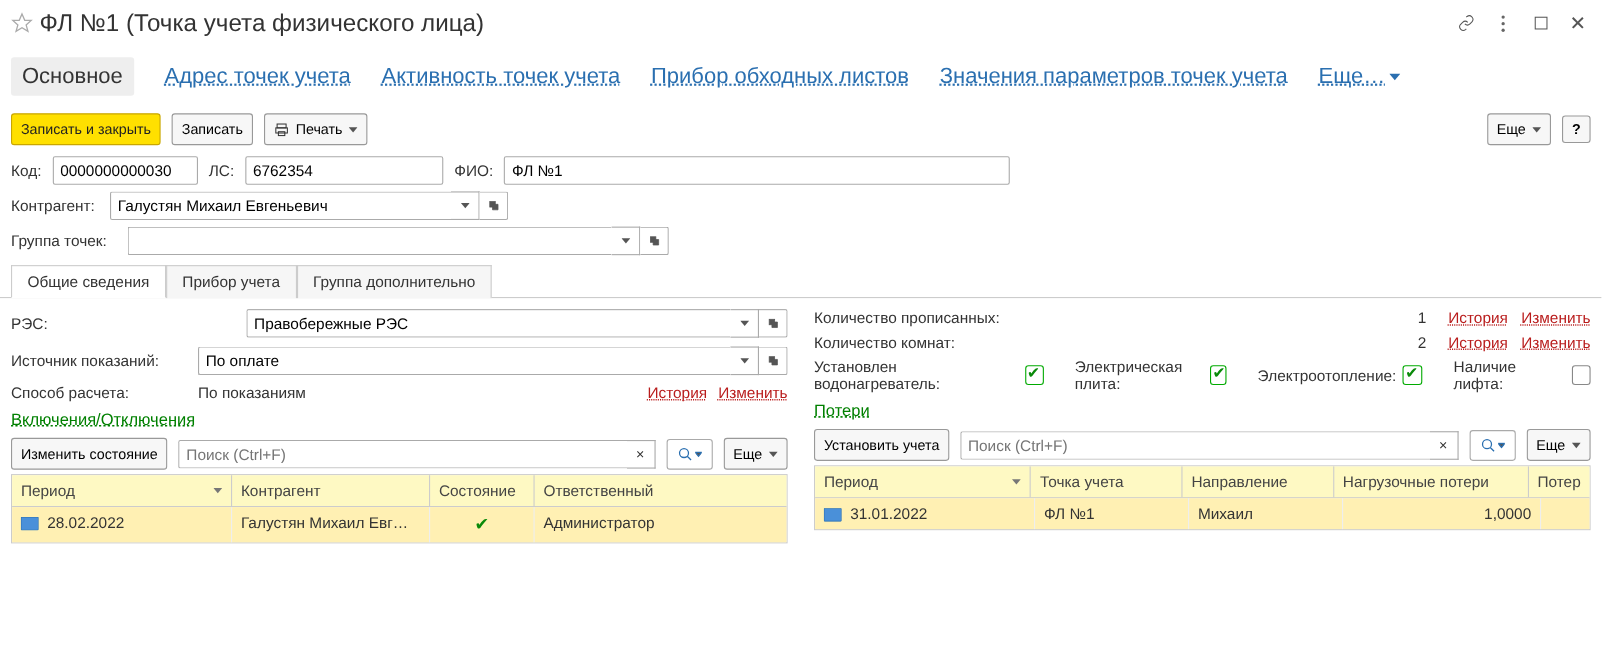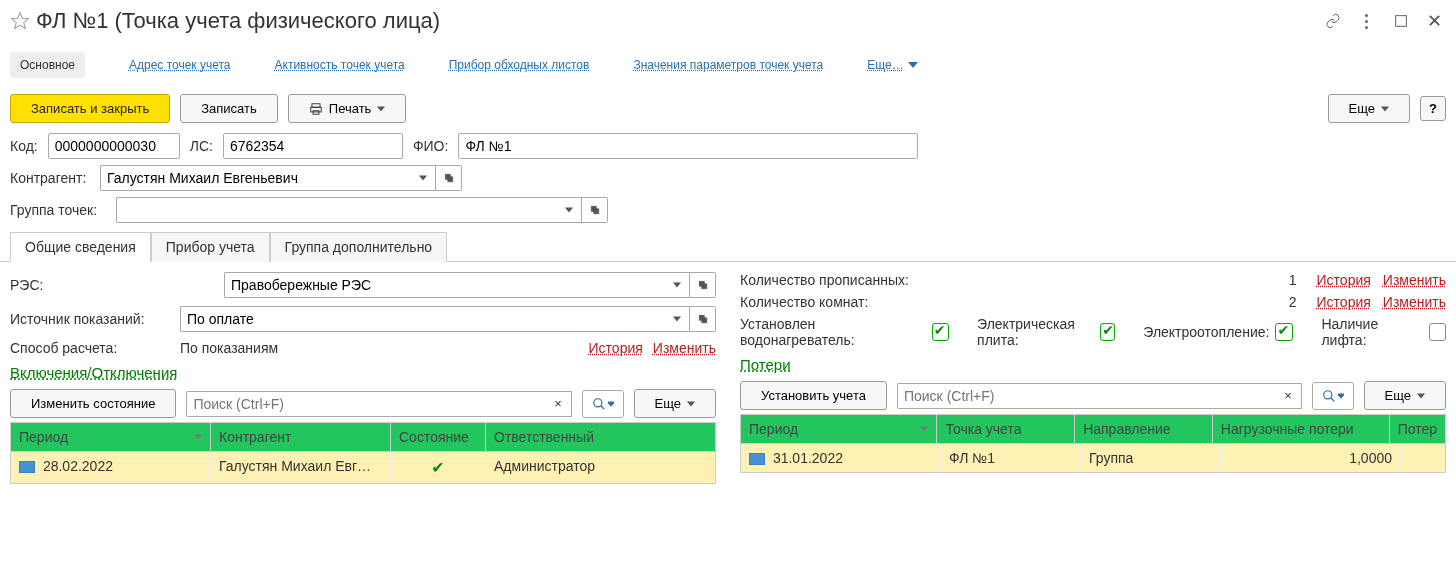--- a/index.html
+++ b/index.html
@@ -19,42 +19,42 @@
   .star-ic { width: 20px; height: 20px; margin-right: 6px; fill: none; stroke: #aaa; stroke-width: 1.4; }
   .title-text { font-size: 22px; color: #333; flex: 1; }
   .title-icons { display: flex; gap: 18px; align-items: center; }
   .title-icons svg { width: 16px; height: 16px; stroke: #555; fill: none; stroke-width: 1.4; }
   .dots { display:flex; flex-direction:column; gap:3px; align-items:center; justify-content:center; width:16px; height:16px;}
   .dots span{width:3px;height:3px;background:#666;border-radius:50%;}
   .close-x { font-size: 18px; color: #555; cursor:pointer;}
 
   .navtabs {
     display: flex;
-    gap: 44px;
+    gap: 28px;
     padding: 14px 10px 10px 10px;
-    font-size: 12px;
+    font-size: 20px;
     align-items: center;
     text-align: center;
   }
   .navtab { color: #2a6fb0; text-decoration: underline dotted; cursor: pointer; }
   .navtab.active { background: #eee; color: #333; text-decoration: none; padding: 6px 10px; border-radius: 3px;}
   .navmore { display:flex; align-items:center; gap:4px; color:#2a6fb0; text-decoration: underline dotted; cursor:pointer;}
   .navmore svg { width:10px;height:10px; fill:#2a6fb0;}
 
   .cmdbar {
     display: flex;
     align-items: center;
     padding: 6px 10px 10px 10px;
     gap: 10px;
   }
   .btn {
     border: 1px solid #999;
     border-radius: 3px;
     background: #f7f7f7;
-    padding: 6px 20px;
+    padding: 6px 8px;
     font-size: 13px;
     cursor: pointer;
     display: inline-flex;
     align-items: center;
     gap: 6px;
     white-space: nowrap;
   }
   .btn.primary {
     background: #ffe000;
     border-color: #c9a600;
@@ -166,21 +166,21 @@
     cursor:pointer;
     gap:2px;
   }
   .search-btn svg{width:14px;height:14px;stroke:#2a6fb0;fill:none;stroke-width:2;}
   .search-btn .dd{width:6px;height:6px;fill:#555;}
 
   .grid {
     border:1px solid #ccc;
     font-size:14px;
   }
-  .grid-head { display:flex; background:#22c55e; border-bottom:1px solid #ccc;}
+  .grid-head { display:flex; background:#fef9c3; border-bottom:1px solid #ccc;}
   .grid-head .gh {
     padding:6px 8px;
     border-right:1px solid #ccc;
     color:#444;
     display:flex;align-items:center;gap:4px;
   }
   .grid-head .gh:last-child{border-right:none;}
   .grid-row { display:flex; }
   .grid-row.sel { background:#fff0b3;}
   .grid-row .gc { padding:6px 8px; border-right:1px solid #eee; overflow:hidden; text-overflow:ellipsis; white-space:nowrap;}
@@ -474,19 +474,19 @@
         <div class="gh" style="flex:1">Потер</div>
       </div>
       <div class="grid-row sel">
         <div class="gc" style="width:200px">
           <svg class="docic" viewBox="0 0 16 12">
               <rect x="0" y="0" width="16" height="12" rx="1"></rect>
             </svg>
           <span>31.01.2022</span>
         </div>
         <div class="gc" style="width:140px">ФЛ №1</div>
-        <div class="gc" style="width:140px">Группа</div>
+        <div class="gc" style="width:140px">Михаил</div>
         <div class="gc" style="width:180px;text-align:right">1,0000</div>
         <div class="gc" style="flex:1"></div>
       </div>
     </div>
   </div>
 </div>
 
 </body></html>

